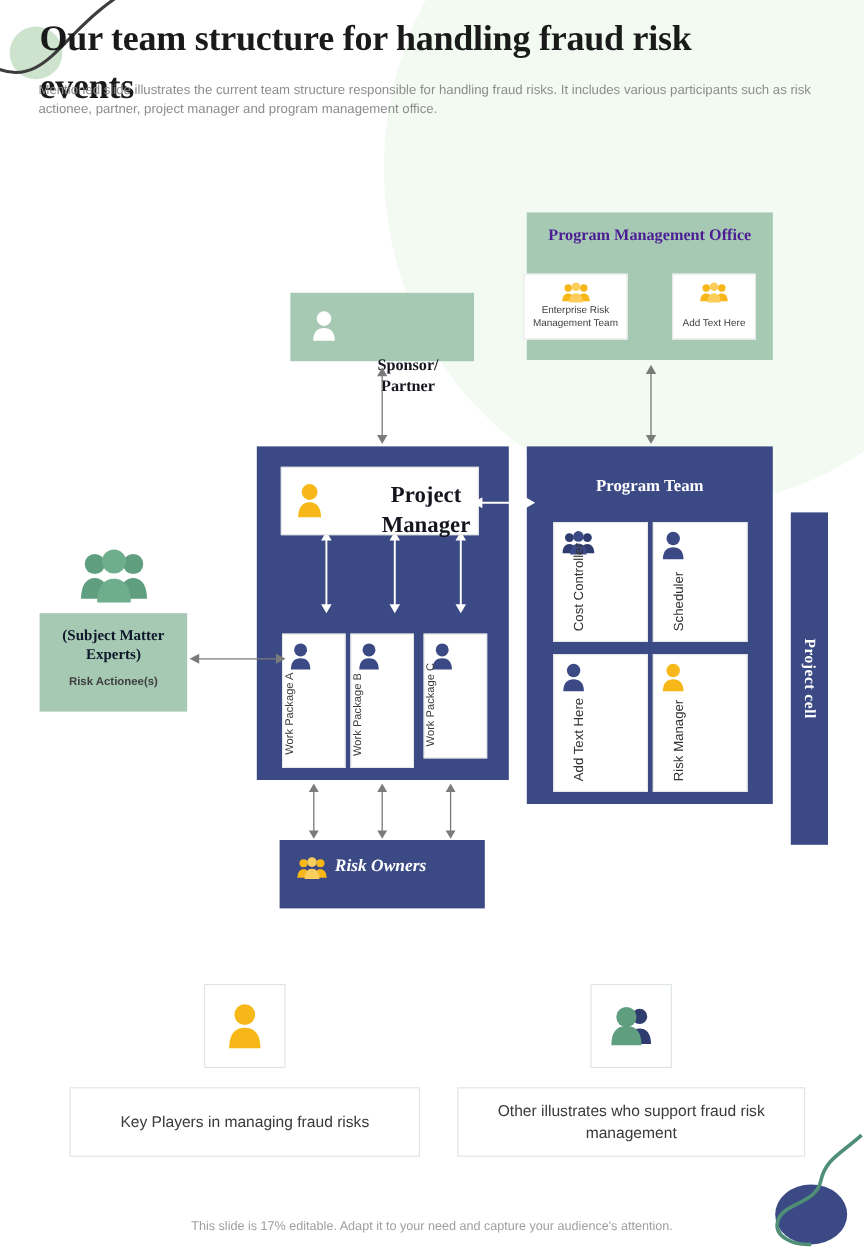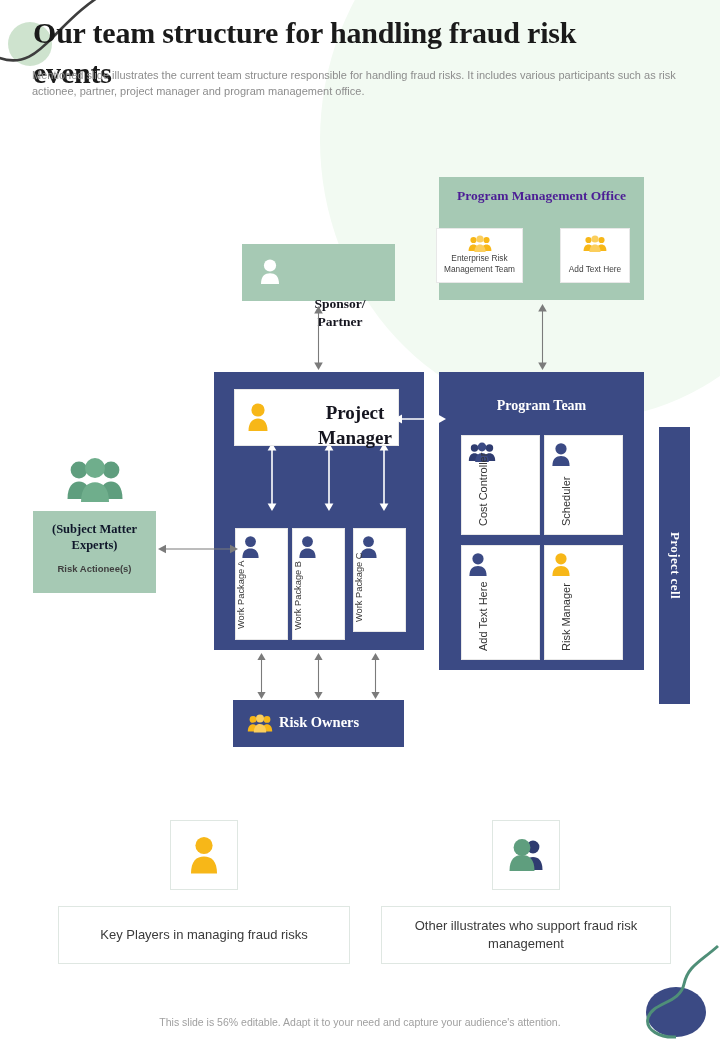--- a/index.html
+++ b/index.html
@@ -165,21 +165,21 @@
   }
   #sme-sub {
     position: absolute; left: 2px; top: 52px; width: 119px;
     text-align: center;
     font-size: 9.5px; font-weight: bold; color: #3f3f3f;
     line-height: 1.32;
   }
   #sme-icon { position: absolute; left: 66px; top: 457px; }
 
   
-  #risk-owners { left: 233px; top: 700px; width: 171px; height: 47px; }
+  #risk-owners { left: 233px; top: 700px; width: 171px; height: 57px; font-style: italic; }
   #risk-owners-label {
     position: absolute; left: 46px; top: 14px;
     font-family: "Liberation Serif", serif;
     font-weight: bold; font-size: 14.5px; color: #ffffff;
   }
   #risk-owners-icon { position: absolute; left: 14px; top: 14px; }
 
   
   .legend-icon-box {
     top: 820px; width: 68px; height: 70px;
@@ -439,15 +439,15 @@
     </svg>
   </div>
 
   <div class="box legend-text-box" id="legend-text-1">
     <div class="legend-text">Key Players in managing fraud risks</div>
   </div>
   <div class="box legend-text-box" id="legend-text-2">
     <div class="legend-text">Other illustrates who support fraud risk management</div>
   </div>
 
-  <div id="footer">This slide is 56% editable. Adapt it to your need and capture your audience's attention.</div>
+  <div id="footer">This slide is 17% editable. Adapt it to your need and capture your audience's attention.</div>
 
 </div>
 
 </body></html>

